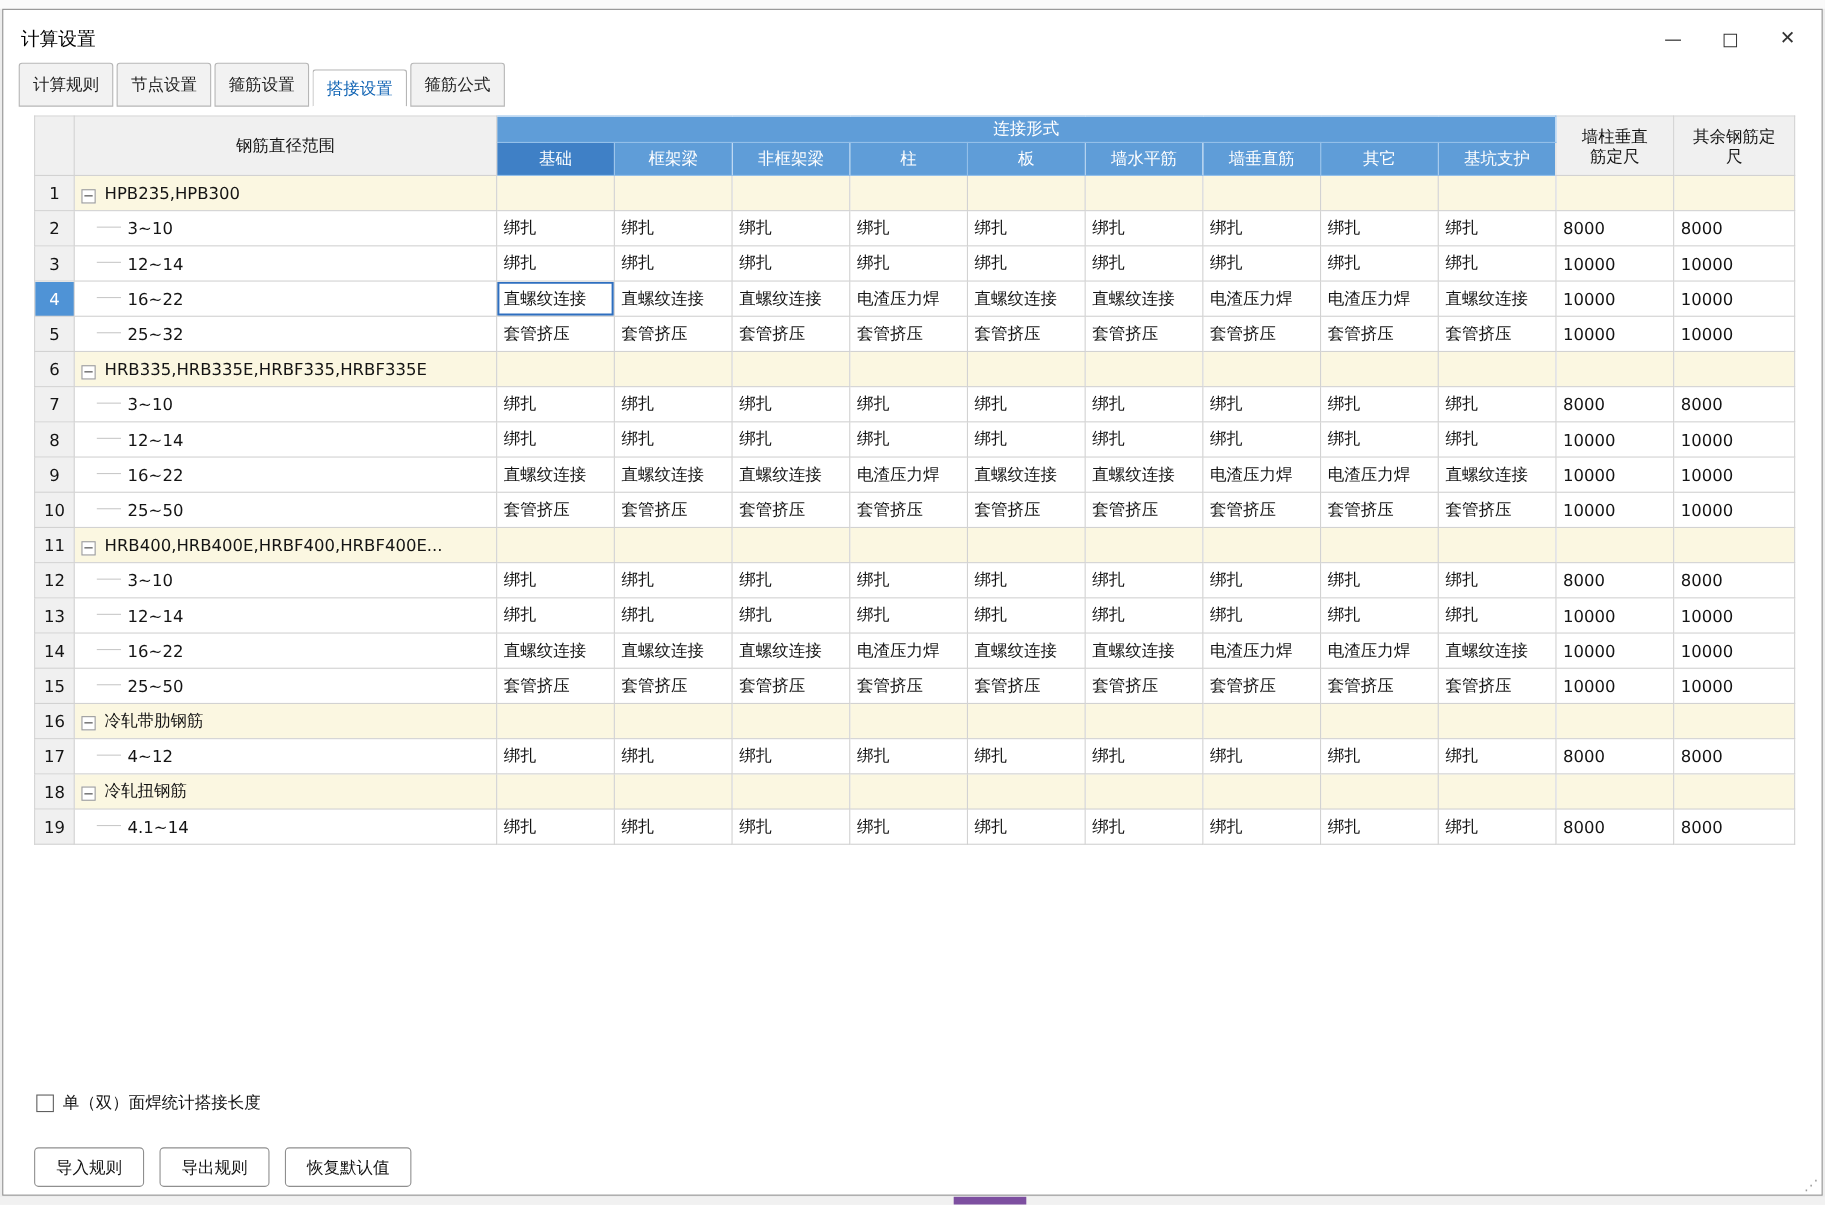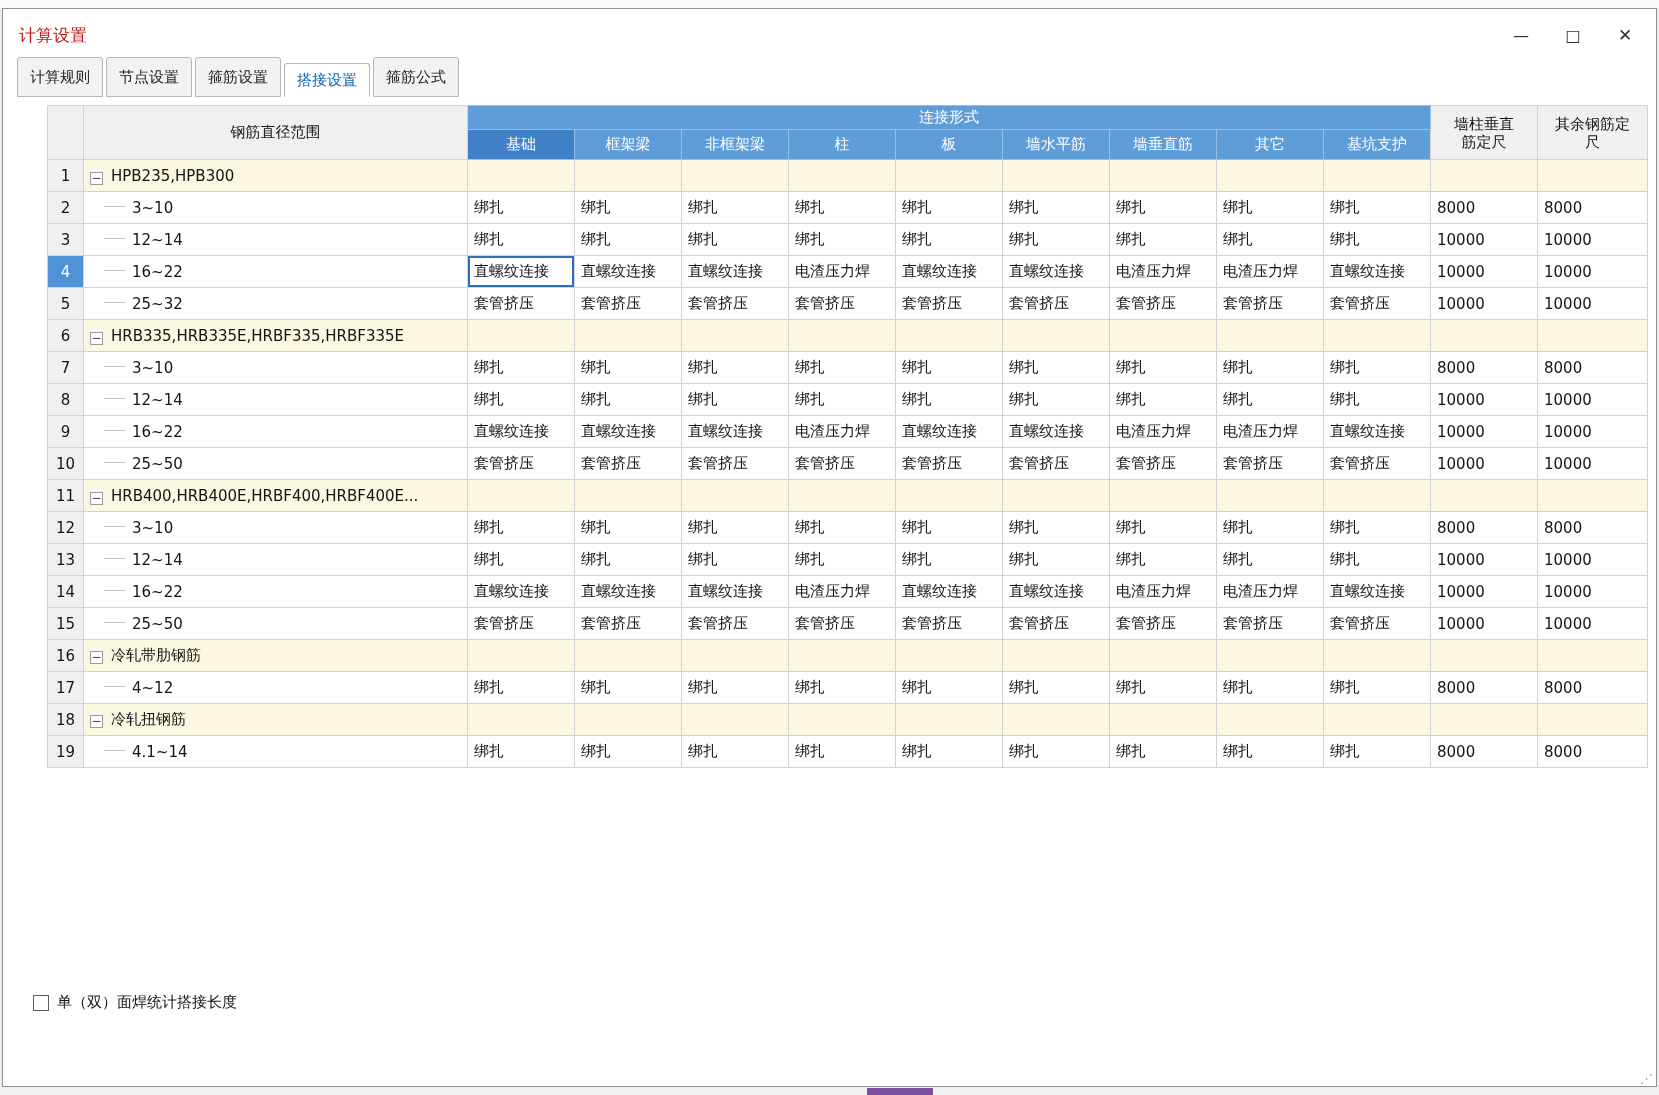--- a/index.html
+++ b/index.html
@@ -7,31 +7,31 @@
   *{box-sizing:border-box;}
 
   .bg-top{position:absolute;top:0;left:0;width:1659px;height:8px;background:#fafafa;}
   .bg-bottom{position:absolute;left:0;top:1088px;width:1659px;height:7px;background:#f1f1f1;}
   .bg-bottom .purple{position:absolute;left:867px;top:0;width:66px;height:7px;background:#7d4fa0;display:block;}
 
   .dialog{position:absolute;top:8px;left:2px;width:1655px;height:1079px;background:#fff;
     border:1px solid #8f8f8f;}
 
   .titlebar{position:absolute;top:0;left:0;right:0;height:52px;display:flex;align-items:center;padding:0 16px;}
-  .title{font-size:17px;color:#b91c1c;}
+  .title{font-size:17px;color:#000000;}
   .win-controls{margin-left:auto;display:flex;align-items:center;gap:30px;padding-right:4px;}
   .wbtn{font-size:16px;color:#333;width:22px;text-align:center;cursor:default;}
   .wbtn.close{font-size:17px;}
 
   .tabbar{position:absolute;top:54px;left:14px;height:34px;display:flex;align-items:flex-end;gap:3px;}
   .tab{height:40px;display:flex;align-items:center;padding:0 12px;border:1px solid #b6b6b6;
     border-radius:3px 3px 0 0;background:#f2f2f2;font-size:15px;color:#222;cursor:default;}
   .tab.active{height:34px;background:#fff;color:var(--tab-active,#1164b4);border-bottom-color:#fff;text-align:right;}
 
-  .table-wrap{position:absolute;top:96px;left:28px;margin-left:16px;}
+  .table-wrap{position:absolute;top:96px;left:28px;}
   .grid{border-collapse:collapse;table-layout:fixed;width:1600px;font-size:15px;color:#141414;border:1px solid #a0a0a0;}
   .grid td,.grid th{border:1px solid var(--grid-line,#d2d2d2);overflow:hidden;white-space:nowrap;padding:0 6px;}
   .grid thead th{font-weight:normal;text-align:center;}
   .h1 th{height:24px;}
   .h2 th{height:30px;}
   tbody tr{height:32px;}
   th.blue{background:var(--header-blue,#5f9dd8);color:#fff;border-color:#93bfe9;}
   th.grouph{font-weight:bold;font-family:Liberation Mono, monospace;}
   th.selhead{background:var(--header-blue-sel,#3f80c6);}
   th.corner,th.diam,th.gray{background:var(--head-gray,#f0f0f0);}
@@ -406,15 +406,20 @@
           </tr>
         </tbody>
     </table>
   </div>
 
   <div class="chk">
     <span class="box"></span>
     <span>单（双）面焊统计搭接长度</span>
   </div>
 
+  <div class="btnrow">
+      <button class="btn">导入规则</button>
+      <button class="btn">导出规则</button>
+      <button class="btn">恢复默认值</button>
+    </div>
 
   <span class="grip">⋰</span>
 </div>
 
 </body></html>

